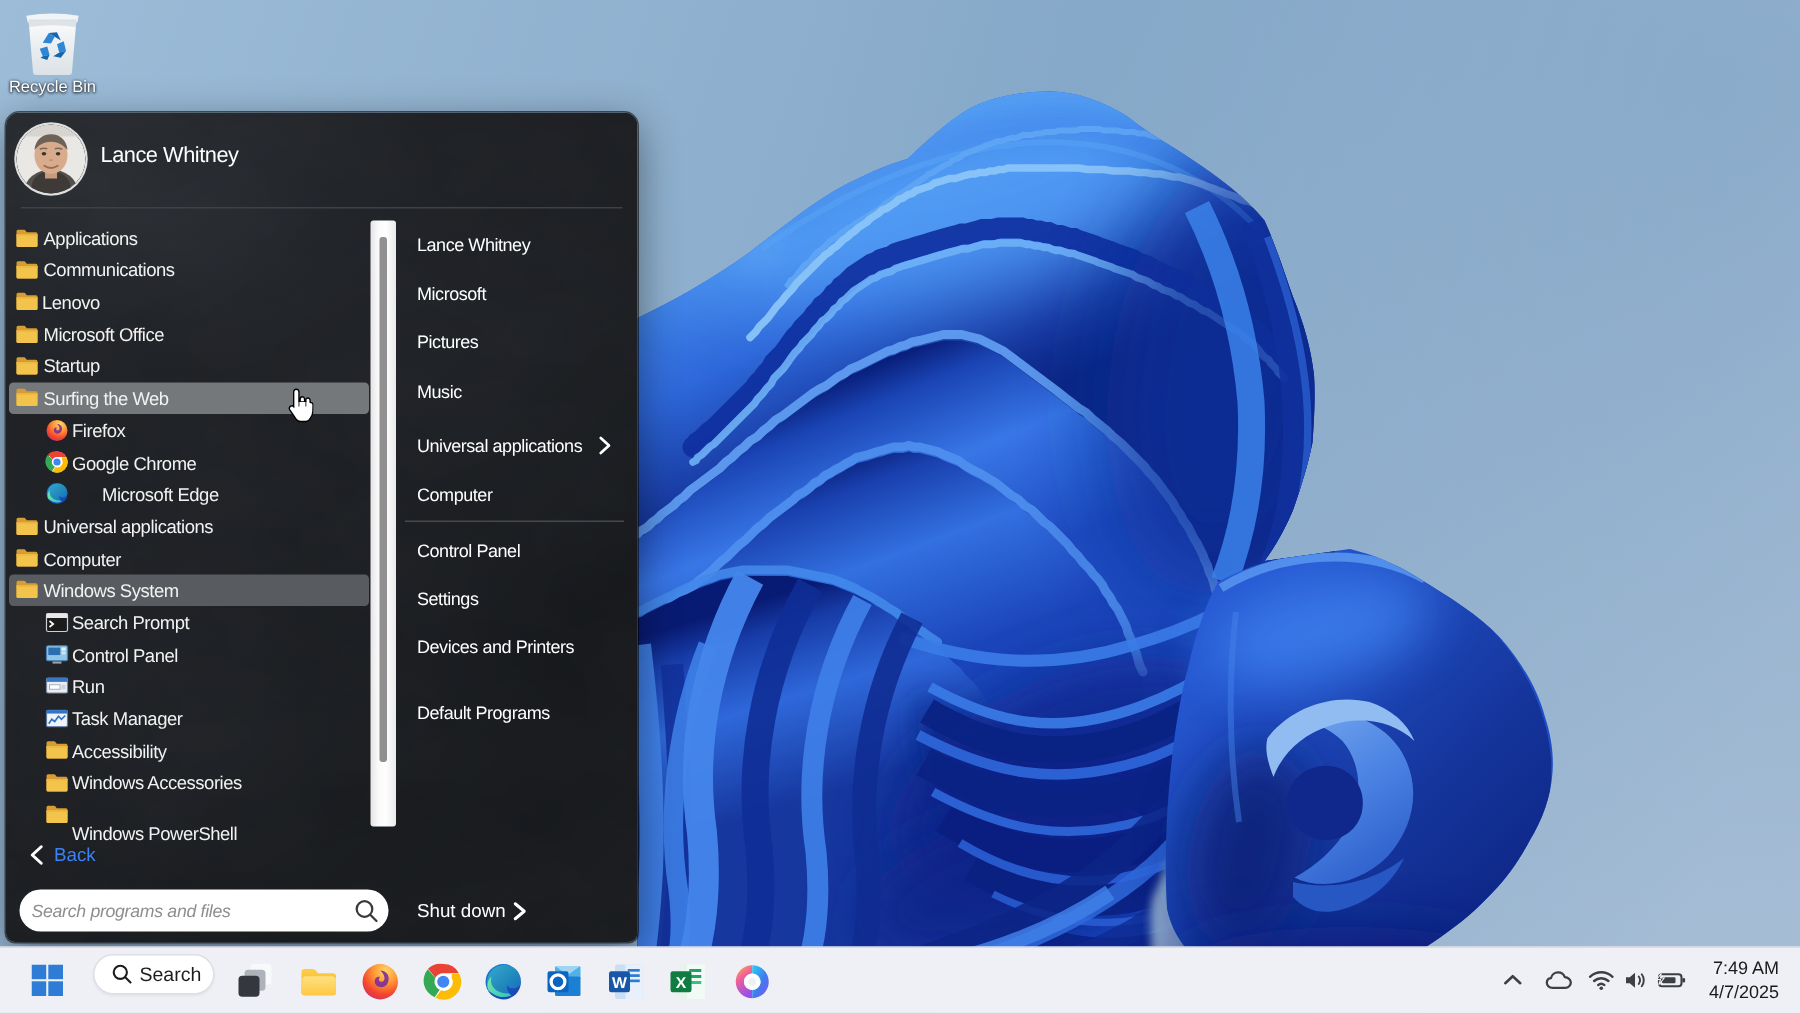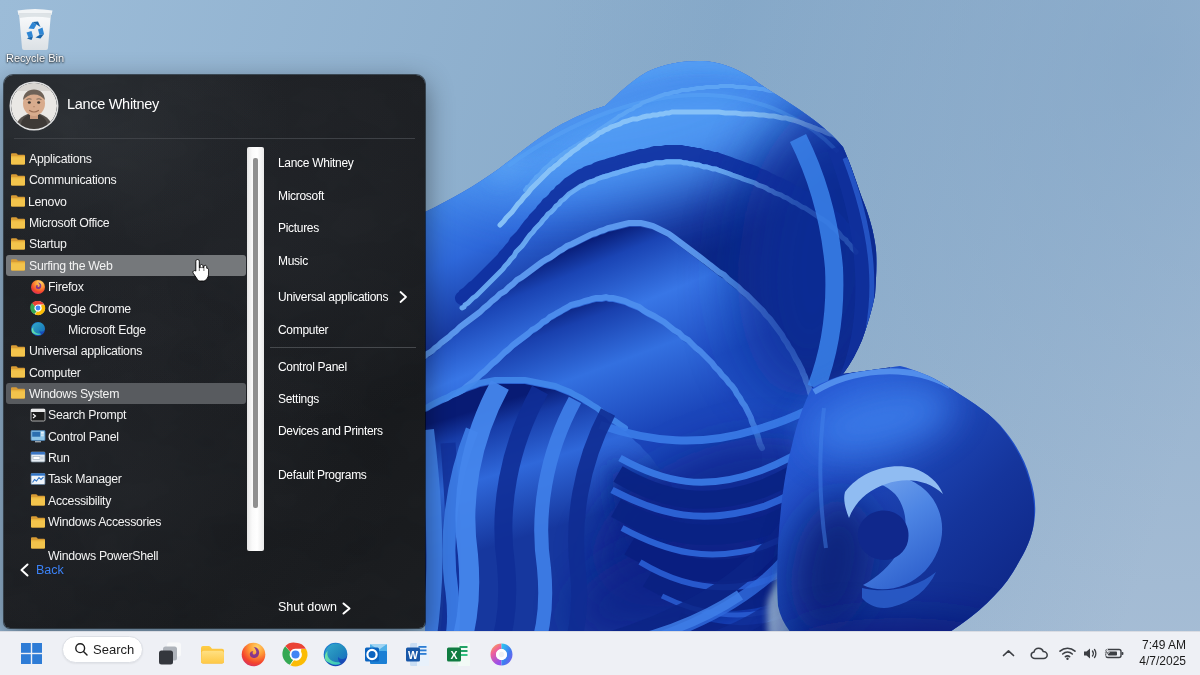--- a/index.html
+++ b/index.html
@@ -389,20 +389,27 @@
 <div class="rt" style="top:421.0px;">Devices and Printers</div>
 <div class="rt" style="top:465px;">Default Programs</div>
 <svg style="position:absolute;left:397px;top:290px;" width="12" height="14" viewBox="0 0 12 14">
       <path d="M3.5 2 L9 7 L3.5 12" stroke="#fff" stroke-width="1.8" fill="none" stroke-linecap="round" stroke-linejoin="round"></path>
     </svg>
 <div style="position:absolute;left:270px;top:347px;width:146px;height:1px;background:#46494d;"></div>
 <div id="backrow"><svg width="11" height="14" viewBox="0 0 11 14">
         <path d="M8.5 1.5 L2.5 7 L8.5 12.5" stroke="#fff" stroke-width="2" fill="none" stroke-linecap="round" stroke-linejoin="round"></path>
       </svg></div>
 <div id="backlbl">Back</div>
+<div id="sbox">
+      <div id="sboxtxt">Search programs and files</div>
+      <div id="sboxglass"><svg width="17" height="17" viewBox="0 0 17 17">
+          <circle cx="7" cy="7" r="5.2" fill="none" stroke="#3a3a3a" stroke-width="1.5"></circle>
+          <path d="M11 11 L15 15" stroke="#3a3a3a" stroke-width="1.5" stroke-linecap="round"></path>
+        </svg></div>
+    </div>
 <div id="shutlbl">Shut down</div>
 <div id="shutchev"><svg width="11" height="13" viewBox="0 0 11 13">
         <path d="M2.5 1.5 L8.5 6.5 L2.5 11.5" stroke="#fff" stroke-width="2" fill="none" stroke-linecap="round" stroke-linejoin="round"></path>
       </svg></div>
 <div id="taskbar">
 <div id="winlogo"><svg width="21" height="21" viewBox="0 0 21 21">
           <rect x="0" y="0" width="9.8" height="9.8" fill="#2e7cd6"></rect>
           <rect x="11.2" y="0" width="9.8" height="9.8" fill="#2e7cd6"></rect>
           <rect x="0" y="11.2" width="9.8" height="9.8" fill="#2e7cd6"></rect>
           <rect x="11.2" y="11.2" width="9.8" height="9.8" fill="#2e7cd6"></rect>

